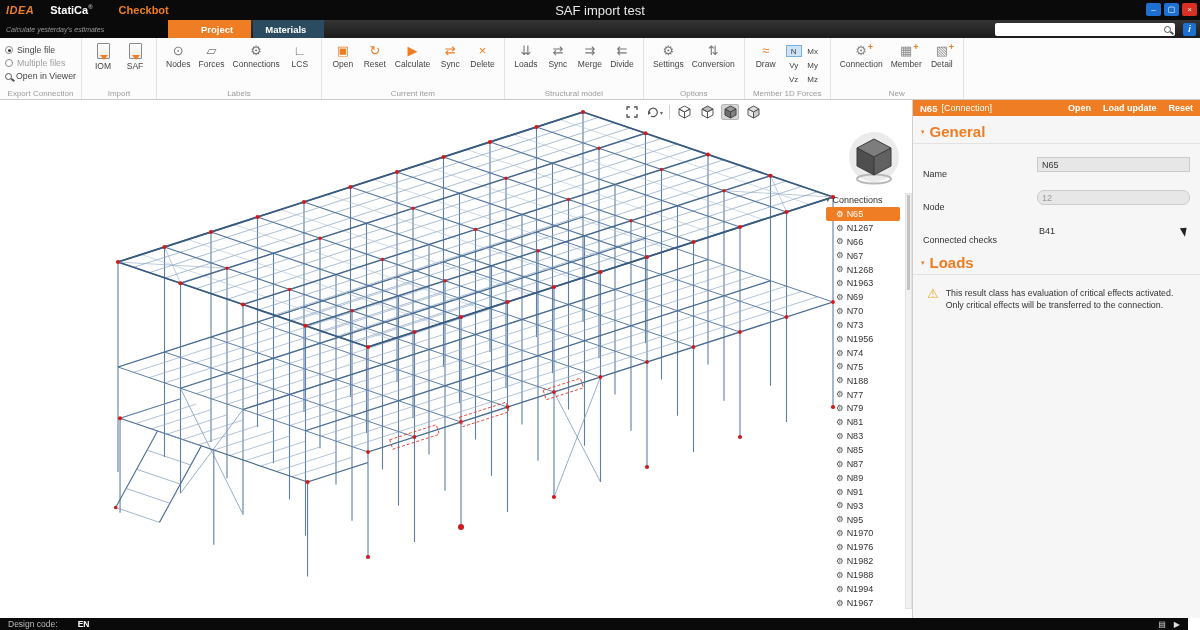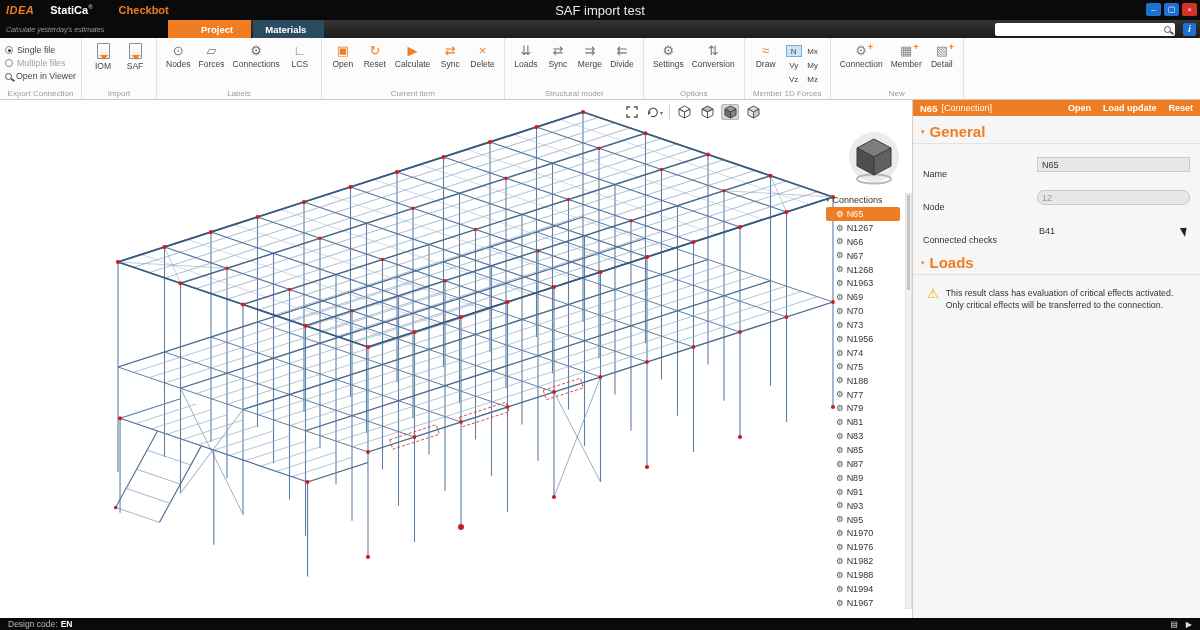--- a/index.html
+++ b/index.html
@@ -105,22 +105,22 @@
   .pfield { flex:1; height:15px; background:#e7e7e7; border:1px solid #cbcbcb; display:flex; align-items:center; padding:0 4px; color:#333; }
   .pfield.dim { color:#999;border-radius:7px; }
   .pfield.plain { background:none; border:none; padding:0 2px; }
   .pselect { flex:1; height:16px; background:#fff; border:1px solid #b3b3b3; display:flex; align-items:center; justify-content:space-between; padding:0 4px; color:#333; cursor:pointer; }
   .cursor-icon { position:absolute; right:12px; width:0; height:0; border-left:6px solid #222; border-top:3px solid transparent; border-bottom:7px solid transparent; transform:rotate(-30deg); }
   .warn { display:flex; gap:7px; padding:8px 12px 0 14px; color:#333; line-height:1.4; font-size:8.8px; }
   .warn-icon { color:#f0a818; font-size:13px; line-height:1; flex:none; }
   .warn-text { max-width:240px; }
 
   
-  .statusbar { position:absolute; left:0; right:0; bottom:0; height:12px; background:#0a0a0a; display:flex; align-items:center; padding:0 8px; color:#bbb; font-size:8.5px; gap:3px; }
-  .sb-val { color:#fff; font-weight:bold; }
+  .statusbar { position:absolute; left:0; right:12px; bottom:0; height:12px; background:#0a0a0a; display:flex; align-items:center; padding:0 8px; color:#bbb; font-size:8.5px; gap:3px; }
+  .sb-val { color:#fff; font-weight:bold;margin-left:17px; }
   .sb-icons { margin-left:auto; display:flex; gap:8px; color:#ddd; font-size:8px; }
   .sb-icons span { cursor:pointer; }
 </style>
 </head>
 <body>
 
 <div class="app">
 
   <div class="titlebar">
     <div class="logo">

